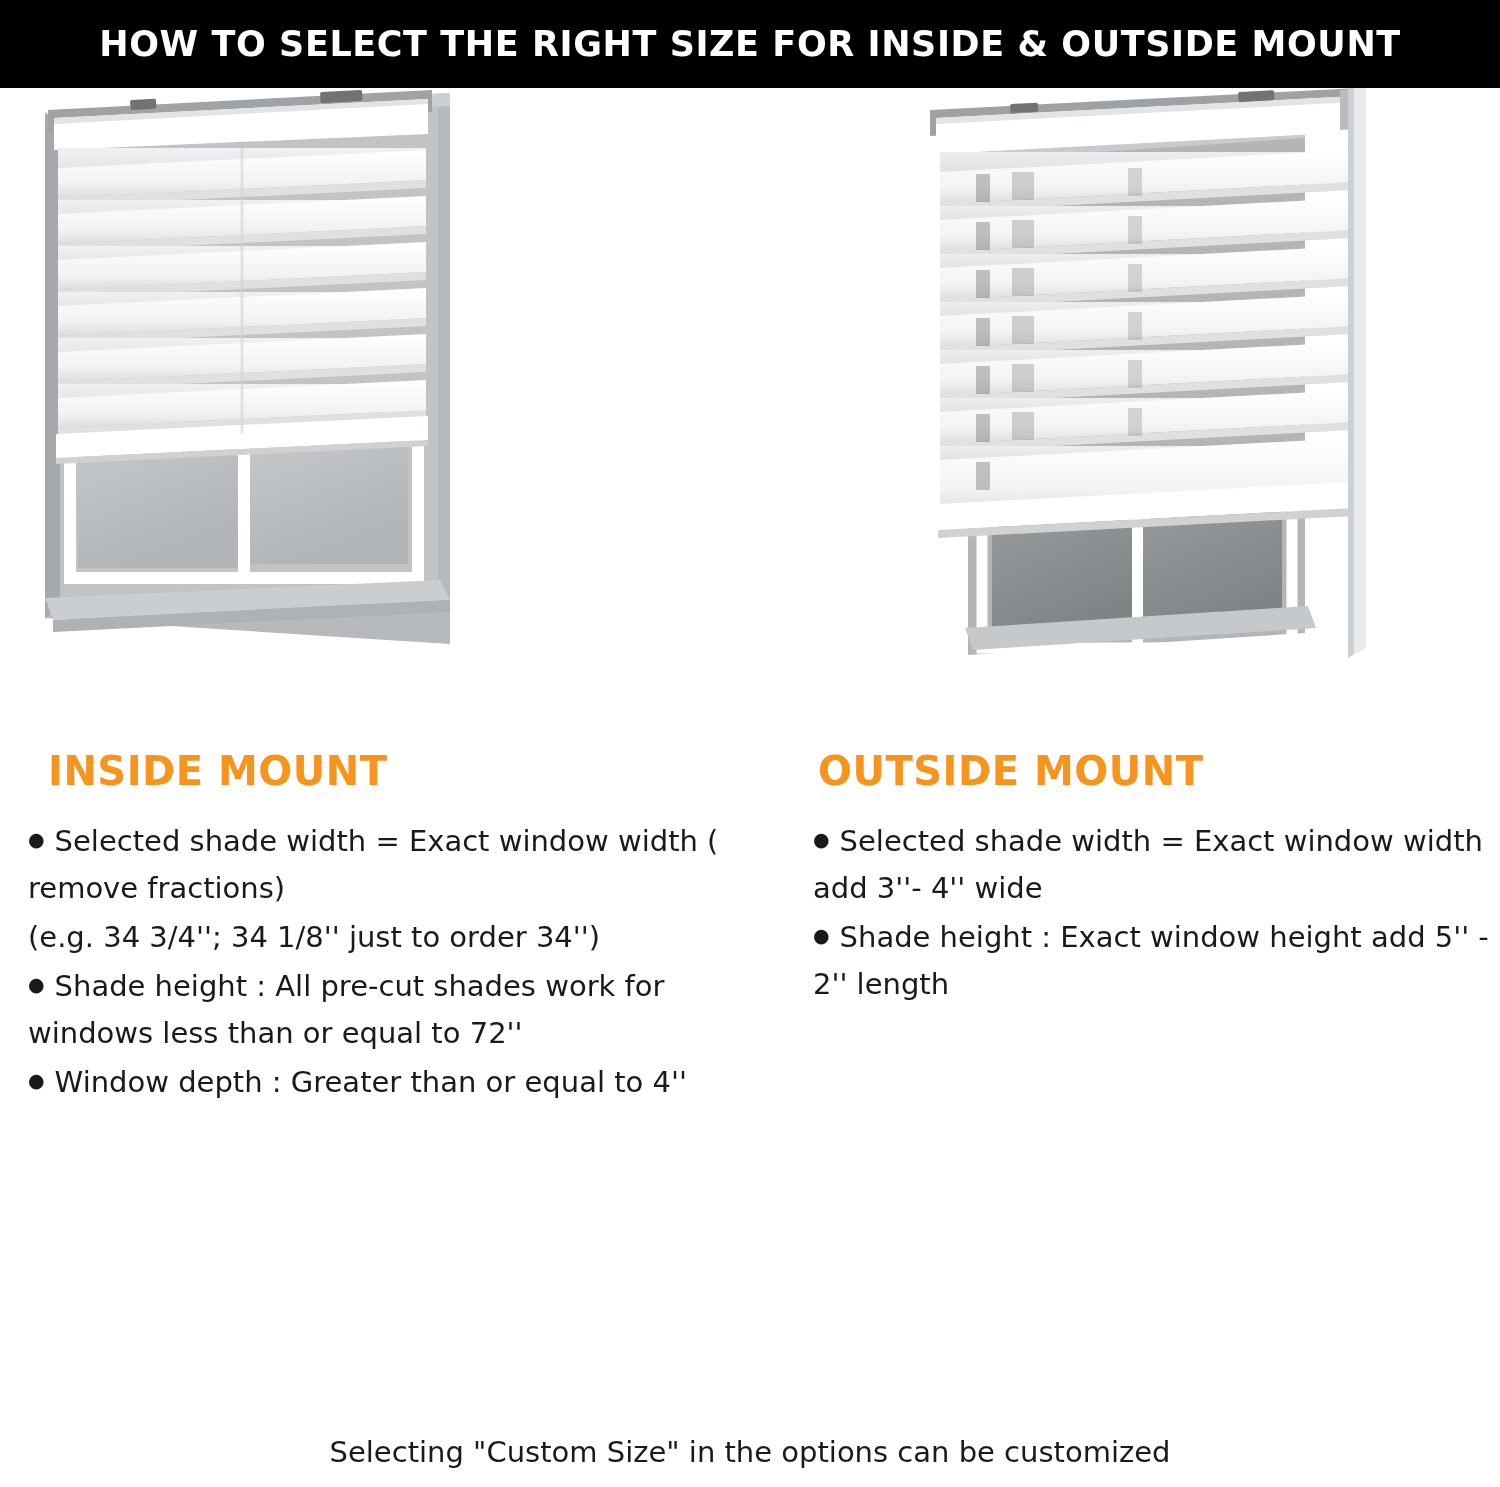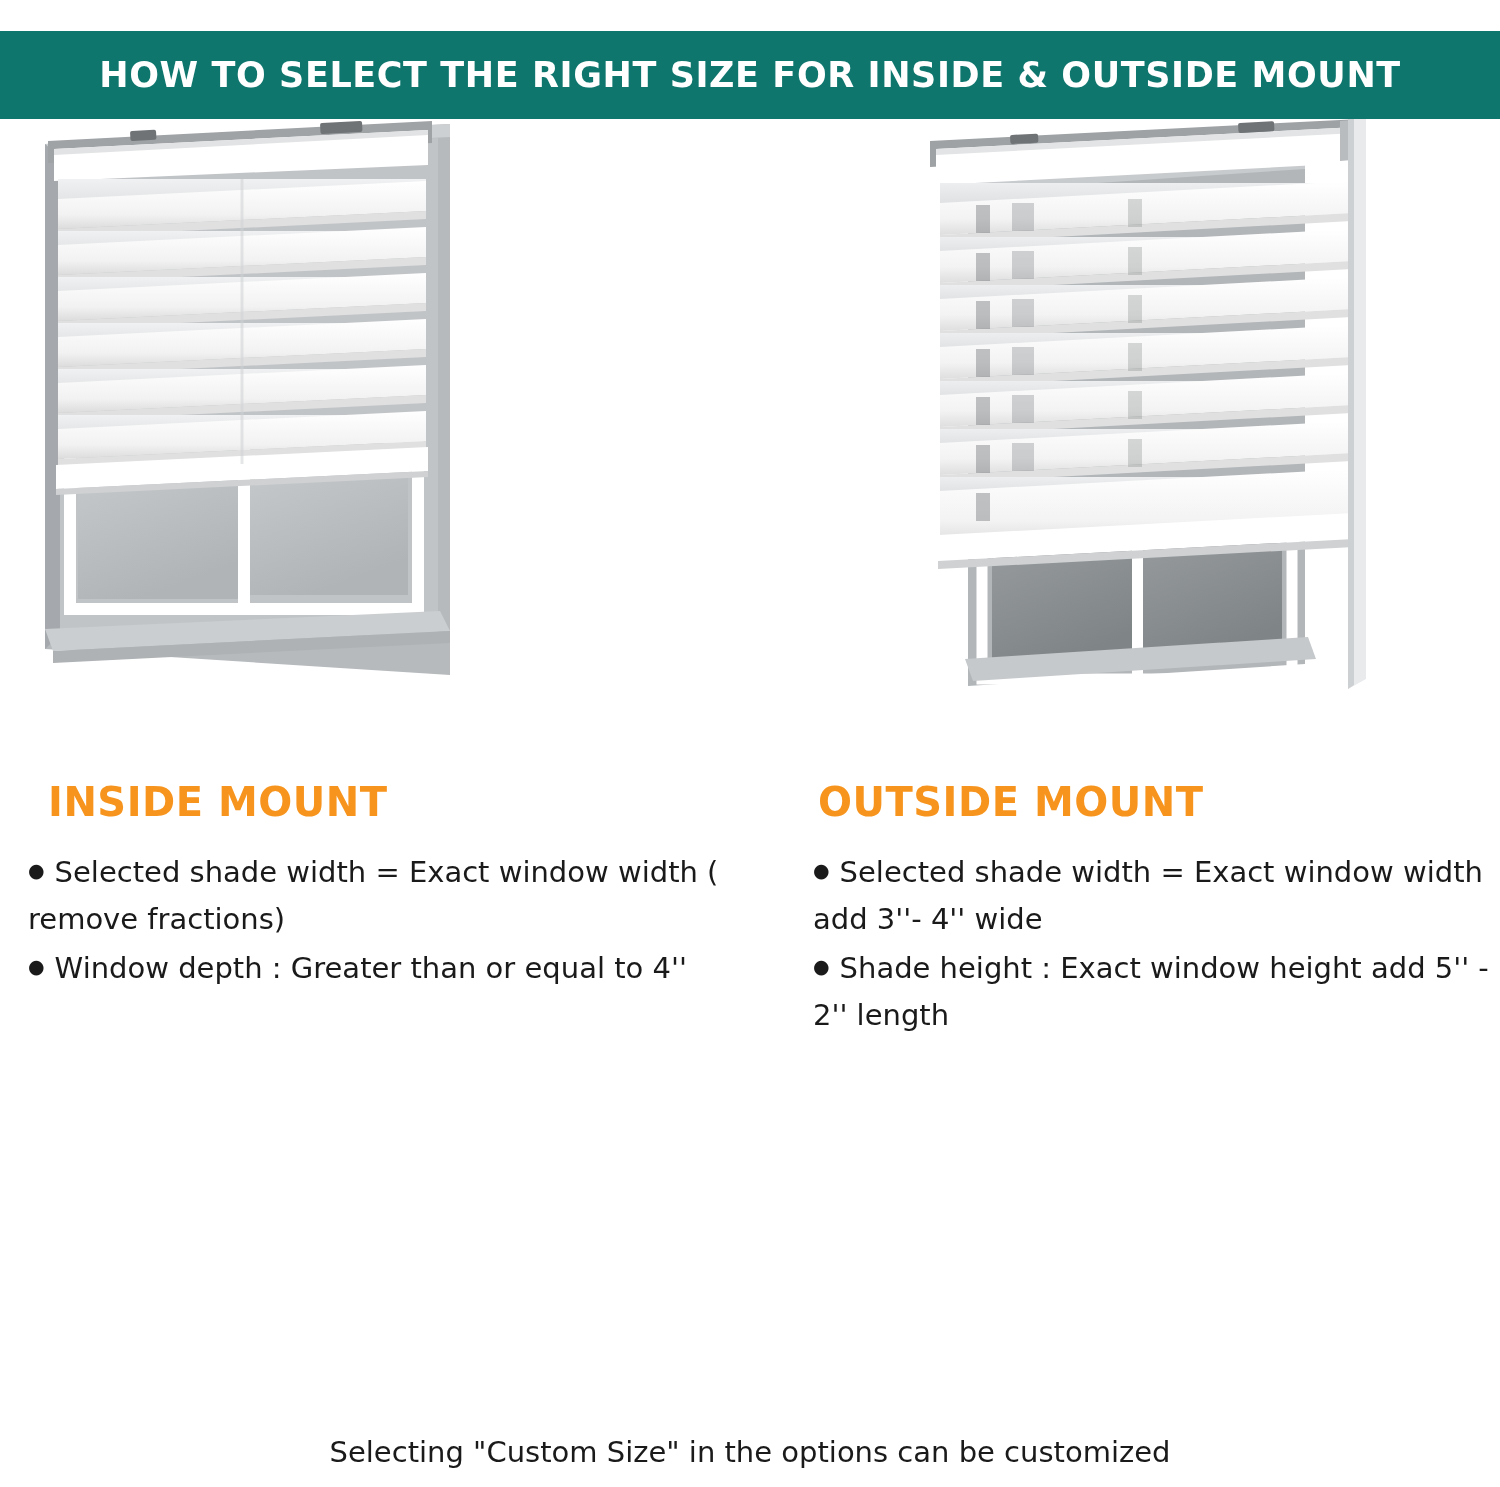--- a/index.html
+++ b/index.html
@@ -12,26 +12,25 @@
     height: 1487px;
     font-family: "DejaVu Sans", sans-serif;
     overflow: hidden;
     position: relative;
   }
 
   
   .header-banner {
     width: 1500px;
     height: 88px;
-    background: #0f766e;
+    background: #000000;
     display: flex;
     align-items: center;
     justify-content: center;
     box-sizing: border-box;
-    margin-top: 31px;
   }
   .header-title {
     color: #ffffff;
     font-family: "DejaVu Sans", sans-serif;
     font-weight: bold;
     font-size: 35px;
     letter-spacing: 0.6px;
     white-space: nowrap;
     text-align: center;
   }
@@ -309,20 +308,22 @@
 
 <div class="titles">
   <div class="mount-title title-right">OUTSIDE MOUNT</div>
   <div class="mount-title title-left">INSIDE MOUNT</div>
 </div>
 
 <div class="columns">
 
   <div class="col col-left">
     <p class="bullet-block with-dot">Selected shade width = Exact window width ( remove fractions)</p>
+    <p class="bullet-block">(e.g. 34 3/4''; 34 1/8'' just to order 34'')</p>
+    <p class="bullet-block with-dot">Shade height : All pre-cut shades work for windows less than or equal to 72''</p>
     <p class="bullet-block with-dot">Window depth : Greater than or equal to 4''</p>
   </div>
 
   <div class="col col-right">
     <p class="bullet-block with-dot">Selected shade width = Exact window width add 3''- 4'' wide</p>
     <p class="bullet-block with-dot">Shade height : Exact window height add 5'' - 2'' length</p>
   </div>
 </div>
 
 <div class="footer-note">Selecting "Custom Size" in the options can be customized</div>

